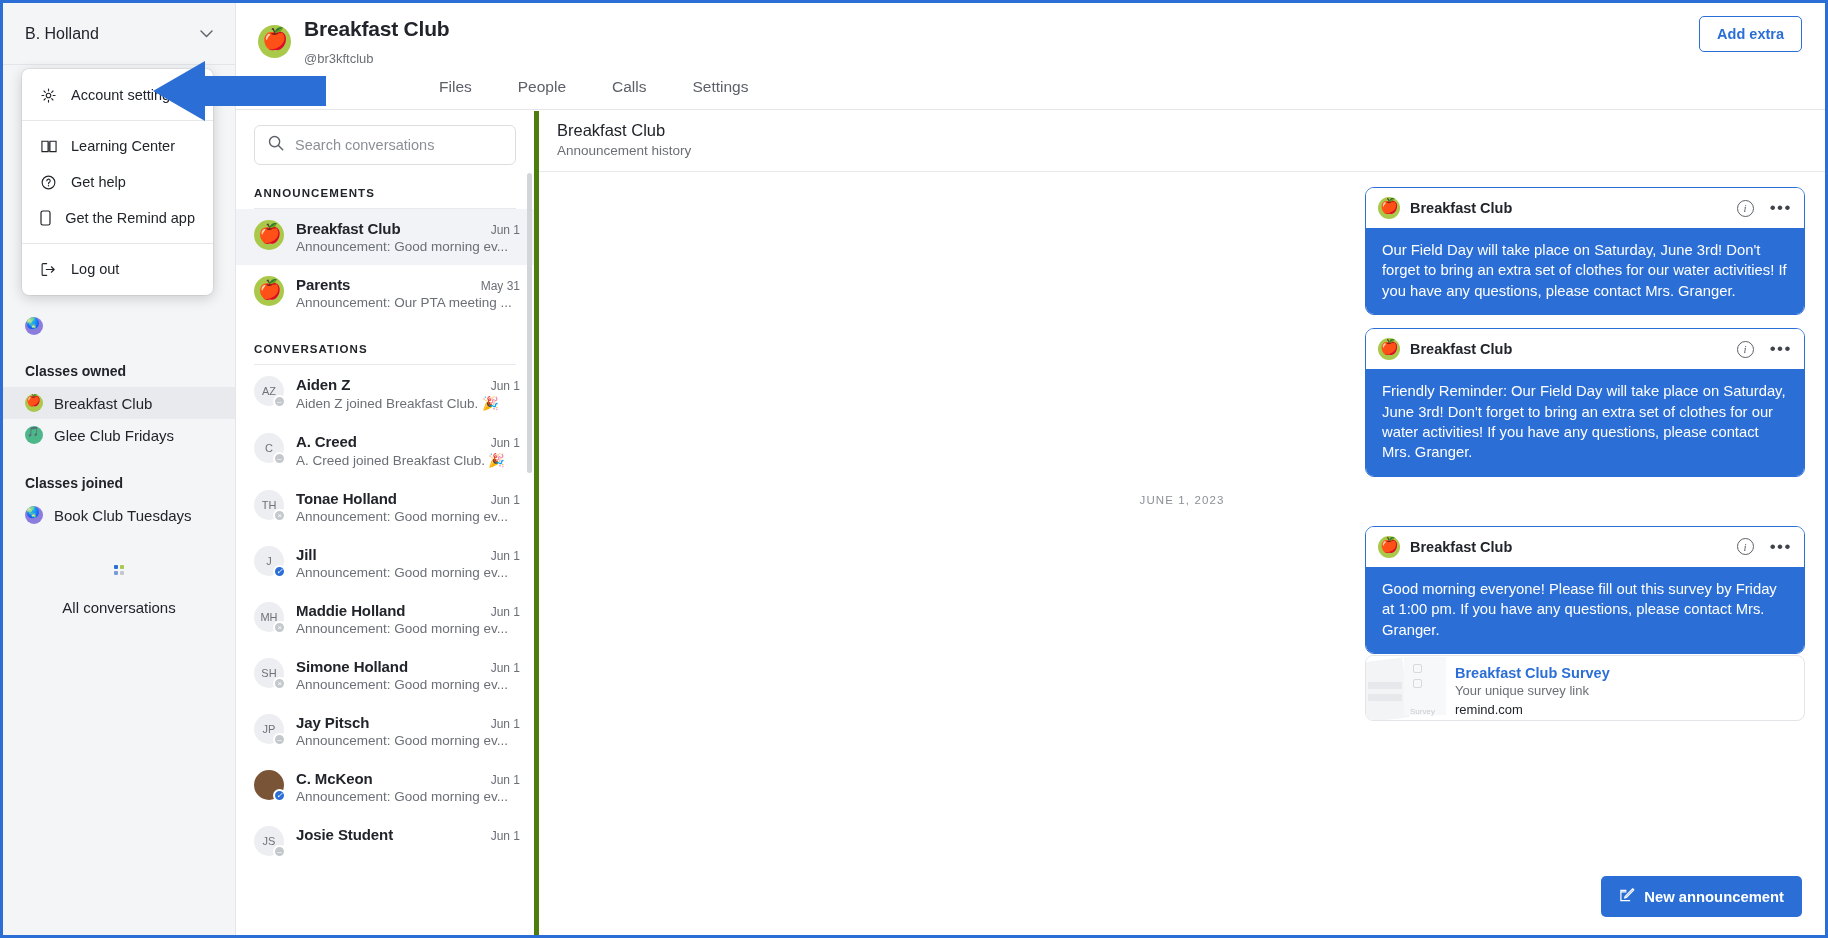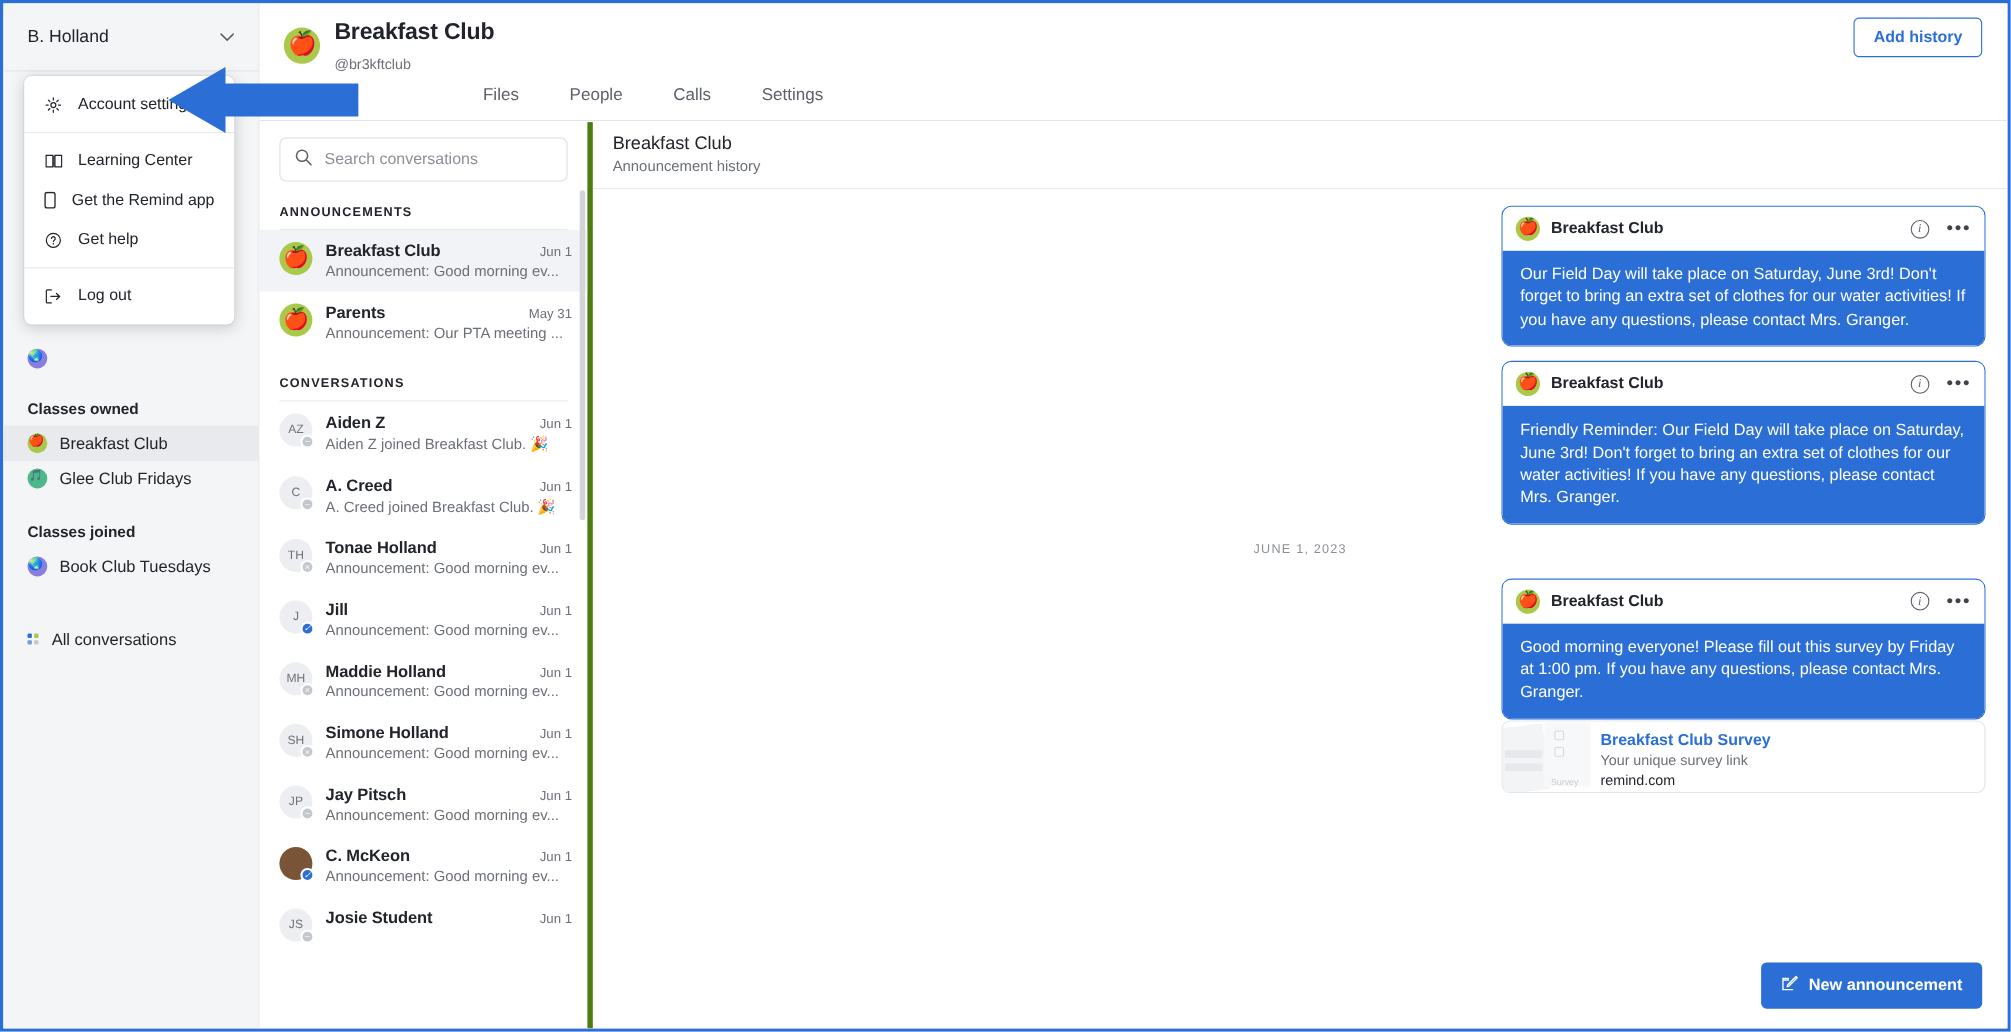--- a/index.html
+++ b/index.html
@@ -50,22 +50,22 @@
   .class-row.active { background: #e9eaee; }
   .cbadge { width: 18px; height: 18px; border-radius: 50%; flex: 0 0 18px; position: relative; overflow: hidden; }
   .cbadge.apple { background: #aac84a; }
   .cbadge.apple::after { content: "🍎"; position: absolute; left: 1px; top: -1px; font-size: 12px; }
   .cbadge.music { background: #4cb88a; }
   .cbadge.music::after { content: "🎵"; position: absolute; left: 2px; top: 0px; font-size: 10px; }
   .cbadge.book { background: #8b7ddd; }
   .cbadge.book::after { content: "🌏"; position: absolute; left: 1px; top: 0px; font-size: 11px; }
 
   .allconv {
-    display: flex; align-items: center; gap: 12px;
-    padding: 0 22px; height: 32px; font-size: 15px; color: #21242a; cursor: pointer;
+    display: flex; align-items: center; gap: 24px;
+    padding: 0 22px; height: 32px; font-size: 15px; color: #21242a; cursor: pointer; flex-direction: column;
   }
   .dotsgrid { display: grid; grid-template-columns: 4px 4px; grid-gap: 2px; width: 10px; }
   .dotsgrid i { width: 4px; height: 4px; border-radius: 1px; display: block; }
 
   
   .dropdown {
     position: absolute; left: 19px; top: 66px; width: 191px;
     background: #fff; border-radius: 7px;
     box-shadow: 0 3px 14px rgba(0,0,0,0.18), 0 0 0 1px rgba(0,0,0,0.05);
     z-index: 40; padding: 8px 0;
@@ -310,35 +310,35 @@
       <span class="dd-ic">
         <svg width="16" height="14" viewBox="0 0 17 14">
             <path d="M1 2h6.5v11H1zM9.5 2H16v11H9.5z" stroke="#21242a" stroke-width="1.2" fill="none"></path>
             <path d="M8.5 2.5v10.5" stroke="#21242a" stroke-width="1.2"></path>
           </svg>
       </span>
       <span>Learning Center</span>
     </div>
     <div class="dd-item">
       <span class="dd-ic">
-        <svg width="11" height="16" viewBox="0 0 11 16">
-            <rect x="1" y="1" width="9" height="14" rx="1.8" stroke="#21242a" stroke-width="1.2" fill="none"></rect>
-          </svg>
-      </span>
-      <span>Get the Remind app</span>
-    </div>
-    <div class="dd-item">
-      <span class="dd-ic">
         <svg width="15" height="15" viewBox="0 0 16 16">
             <circle cx="8" cy="8" r="6.8" stroke="#21242a" stroke-width="1.2" fill="none"></circle>
             <path d="M6.2 6.2a1.8 1.8 0 113 1.4c-.6.45-1.2.7-1.2 1.6" stroke="#21242a" stroke-width="1.2" fill="none" stroke-linecap="round"></path>
             <circle cx="8" cy="11.4" r=".75" fill="#21242a"></circle>
           </svg>
       </span>
       <span>Get help</span>
+    </div>
+    <div class="dd-item">
+      <span class="dd-ic">
+        <svg width="11" height="16" viewBox="0 0 11 16">
+            <rect x="1" y="1" width="9" height="14" rx="1.8" stroke="#21242a" stroke-width="1.2" fill="none"></rect>
+          </svg>
+      </span>
+      <span>Get the Remind app</span>
     </div>
     <div class="dd-sep"></div>
     <div class="dd-item">
       <span class="dd-ic">
         <svg width="16" height="15" viewBox="0 0 17 15">
             <path d="M6 1.2H2.2a1 1 0 00-1 1v10.6a1 1 0 001 1H6" stroke="#21242a" stroke-width="1.2" fill="none" stroke-linecap="round"></path>
             <path d="M11 4.6l3 2.9-3 2.9M5.6 7.5H14" stroke="#21242a" stroke-width="1.2" fill="none" stroke-linecap="round" stroke-linejoin="round"></path>
           </svg>
       </span>
       <span>Log out</span>
@@ -351,21 +351,21 @@
     </svg>
   </div>
 
   <header class="header">
     <div class="hdr-top">
       <span class="hdr-av"></span>
       <div class="hdr-txt">
         <div class="hdr-title">Breakfast Club</div>
         <div class="hdr-handle">@br3kftclub</div>
       </div>
-      <button class="addppl">Add history</button>
+      <button class="addppl">Add extra</button>
     </div>
     <nav class="tabs">
       <div class="tab active" style="visibility:hidden">Announcements</div>
       <div class="tab">Files</div>
       <div class="tab">People</div>
       <div class="tab">Calls</div>
       <div class="tab">Settings</div>
     </nav>
   </header>
 

